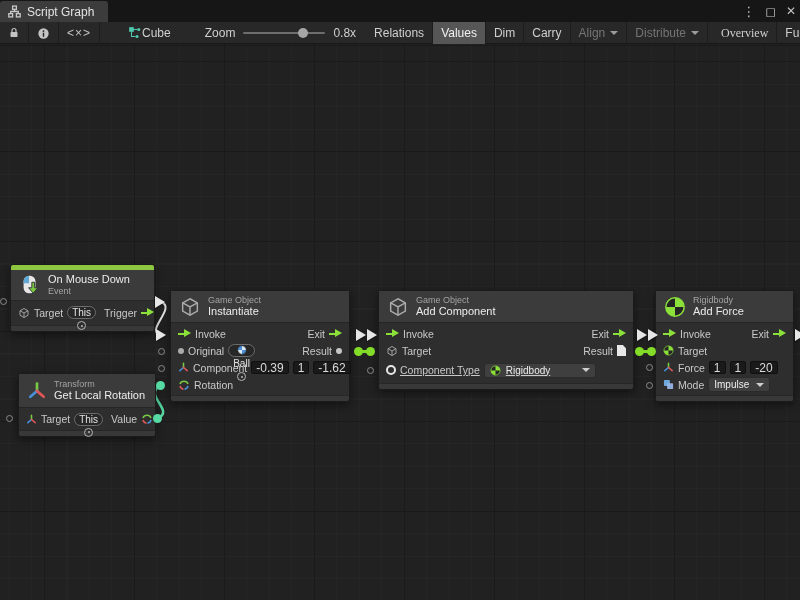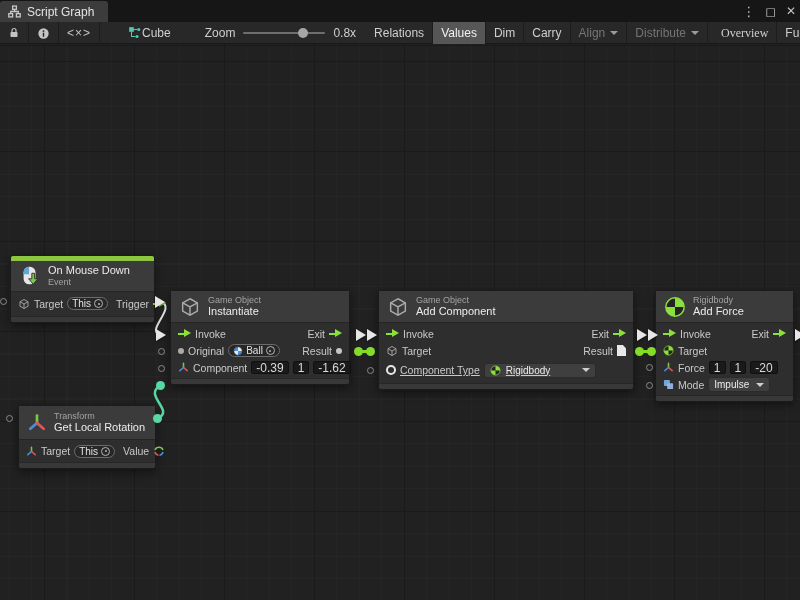--- a/index.html
+++ b/index.html
@@ -54,21 +54,21 @@
   .node-cat { font-size:9px; color:#A3A3A3; }
   .node-title { font-size:11px; color:#ECECEC; }
   .node-body { padding:2px 0 0; }
   .row { display:flex; align-items:center; gap:4px; padding:0 7px; height:17px; font-size:10.5px; color:#C9C9C9; }
   .row.tall { height:22px;text-decoration:underline; }
   .spacer { flex:1; }
   .node-footer { height:6px; background:#383838; border-top:1px solid #272727; border-radius:0 0 2px 2px; margin-top:2px; }
 
   
   .pill { display:inline-flex; align-items:center; gap:3px; border:1px solid #6C6C6C; border-radius:8px;
-    height:13px; padding:0 4px; background:#272727; font-size:10px; color:#E2E2E2; }
+    height:13px; padding:0 4px; background:#272727; font-size:10px; color:#E2E2E2;flex-direction:column; }
   .picker { position:relative; width:9px; height:9px; border:1px solid #B5B5B5; border-radius:50%; flex:0 0 auto; }
   .picker::after { content:""; position:absolute; inset:2.5px; background:#B5B5B5; border-radius:50%; }
   .vbox { background:#1A1A1A; border:1px solid #101010; border-radius:2px; height:13px; line-height:12px;
     padding:0 4px; font-size:12px; color:#DADADA; }
   .dd { display:inline-flex; align-items:center; gap:5px; background:#3F3F3F; border:1px solid #2B2B2B;
     border-radius:3px; height:15px; padding:0 5px; font-size:10px; color:#ECECEC; }
   .dd .caret-down { border-top-color:#CFCFCF; margin-left:2px; }
 
   
   .g-arrow { position:relative; width:13px; height:9px; flex:0 0 auto; }
@@ -162,21 +162,21 @@
     <div class="tb-btn" style="border-right:none;">Full Screen</div>
   </div>
 
   <div id="canvas">
 
     <svg class="wires">
       <path d="M161,258 C177,263 145,287 160,291" stroke="#E6E6E6" stroke-width="2" fill="none"></path>
       <path d="M158,374 C175,367 143,351 160,342" stroke="#57D9A3" stroke-width="2.5" fill="none"></path>
     </svg>
 
-    <div class="node" style="left:10px; top:211px; width:145px;">
+    <div class="node" style="left:10px; top:220px; width:145px;">
       <div class="event-strip"></div>
       <div class="node-header">
         <svg class="ic" width="22" height="22" viewBox="0 0 24 24">
           <rect x="5" y="2" width="13" height="19" rx="6" fill="#E6E6E6"></rect>
           <path d="M5 8 a6 6 0 0 1 6 -6 v8 h-6 z" fill="#5FA8D3"></path>
           <path d="M14 9 v6 h-3.5 l5 6 5-6 H17 V9 z" fill="#7AC943" stroke="#2E2E2E" stroke-width="1"></path>
         </svg>
         <div class="hdr-text">
           <span class="node-title">On Mouse Down</span>
           <span class="node-cat">Event</span>
@@ -196,21 +196,21 @@
             <span class="picker"></span>
           </span>
           <span class="spacer"></span>
           <span>Trigger</span>
           <span class="g-arrow"></span>
         </div>
       </div>
       <div class="node-footer"></div>
     </div>
 
-    <div class="node" style="left:18px; top:329px; width:138px;margin-top:32px;">
+    <div class="node" style="left:18px; top:329px; width:138px;">
       <div class="node-header" style="min-height:34px;">
         <svg class="ic" width="20" height="20" viewBox="0 0 24 24">
           <g stroke-width="3.2" stroke-linecap="round" fill="none">
             <path d="M12 12 V3" stroke="#7AC943"></path>
             <path d="M12 12 L4 19" stroke="#4A90D9"></path>
             <path d="M12 12 L20 19" stroke="#E05656"></path>
           </g>
         </svg>
         <div class="hdr-text">
           <span class="node-cat">Transform</span>
@@ -288,20 +288,30 @@
             <g stroke-width="3.4" stroke-linecap="round" fill="none">
               <path d="M12 12 V3" stroke="#7AC943"></path>
               <path d="M12 12 L4 19" stroke="#4A90D9"></path>
               <path d="M12 12 L20 19" stroke="#E05656"></path>
             </g>
           </svg>
           <span>Component</span>
           <span class="vbox">-0.39</span>
           <span class="vbox">1</span>
           <span class="vbox">-1.62</span>
+        </div>
+        <div class="row">
+          <svg class="ic" width="12" height="12" viewBox="0 0 24 24">
+            <g stroke-width="3" fill="none">
+              <path d="M4,10 A8.5 8.5 0 0 1 20,10" stroke="#7AC943"></path>
+              <path d="M4,14 A8.5 8.5 0 0 0 11,20.4" stroke="#E05656"></path>
+              <path d="M20,14 A8.5 8.5 0 0 1 13,20.4" stroke="#4A90D9"></path>
+            </g>
+          </svg>
+          <span>Rotation</span>
         </div>
       </div>
       <div class="node-footer"></div>
     </div>
 
     <div class="node" style="left:378px; top:246px; width:256px;">
       <div class="node-header" style="min-height:32px;">
         <svg class="ic" width="22" height="22" viewBox="0 0 24 24">
           <g stroke="#ABABAB" stroke-width="1.6" fill="none">
             <path d="M12 3 L20 7.5 V16.5 L12 21 L4 16.5 V7.5 Z"></path>

